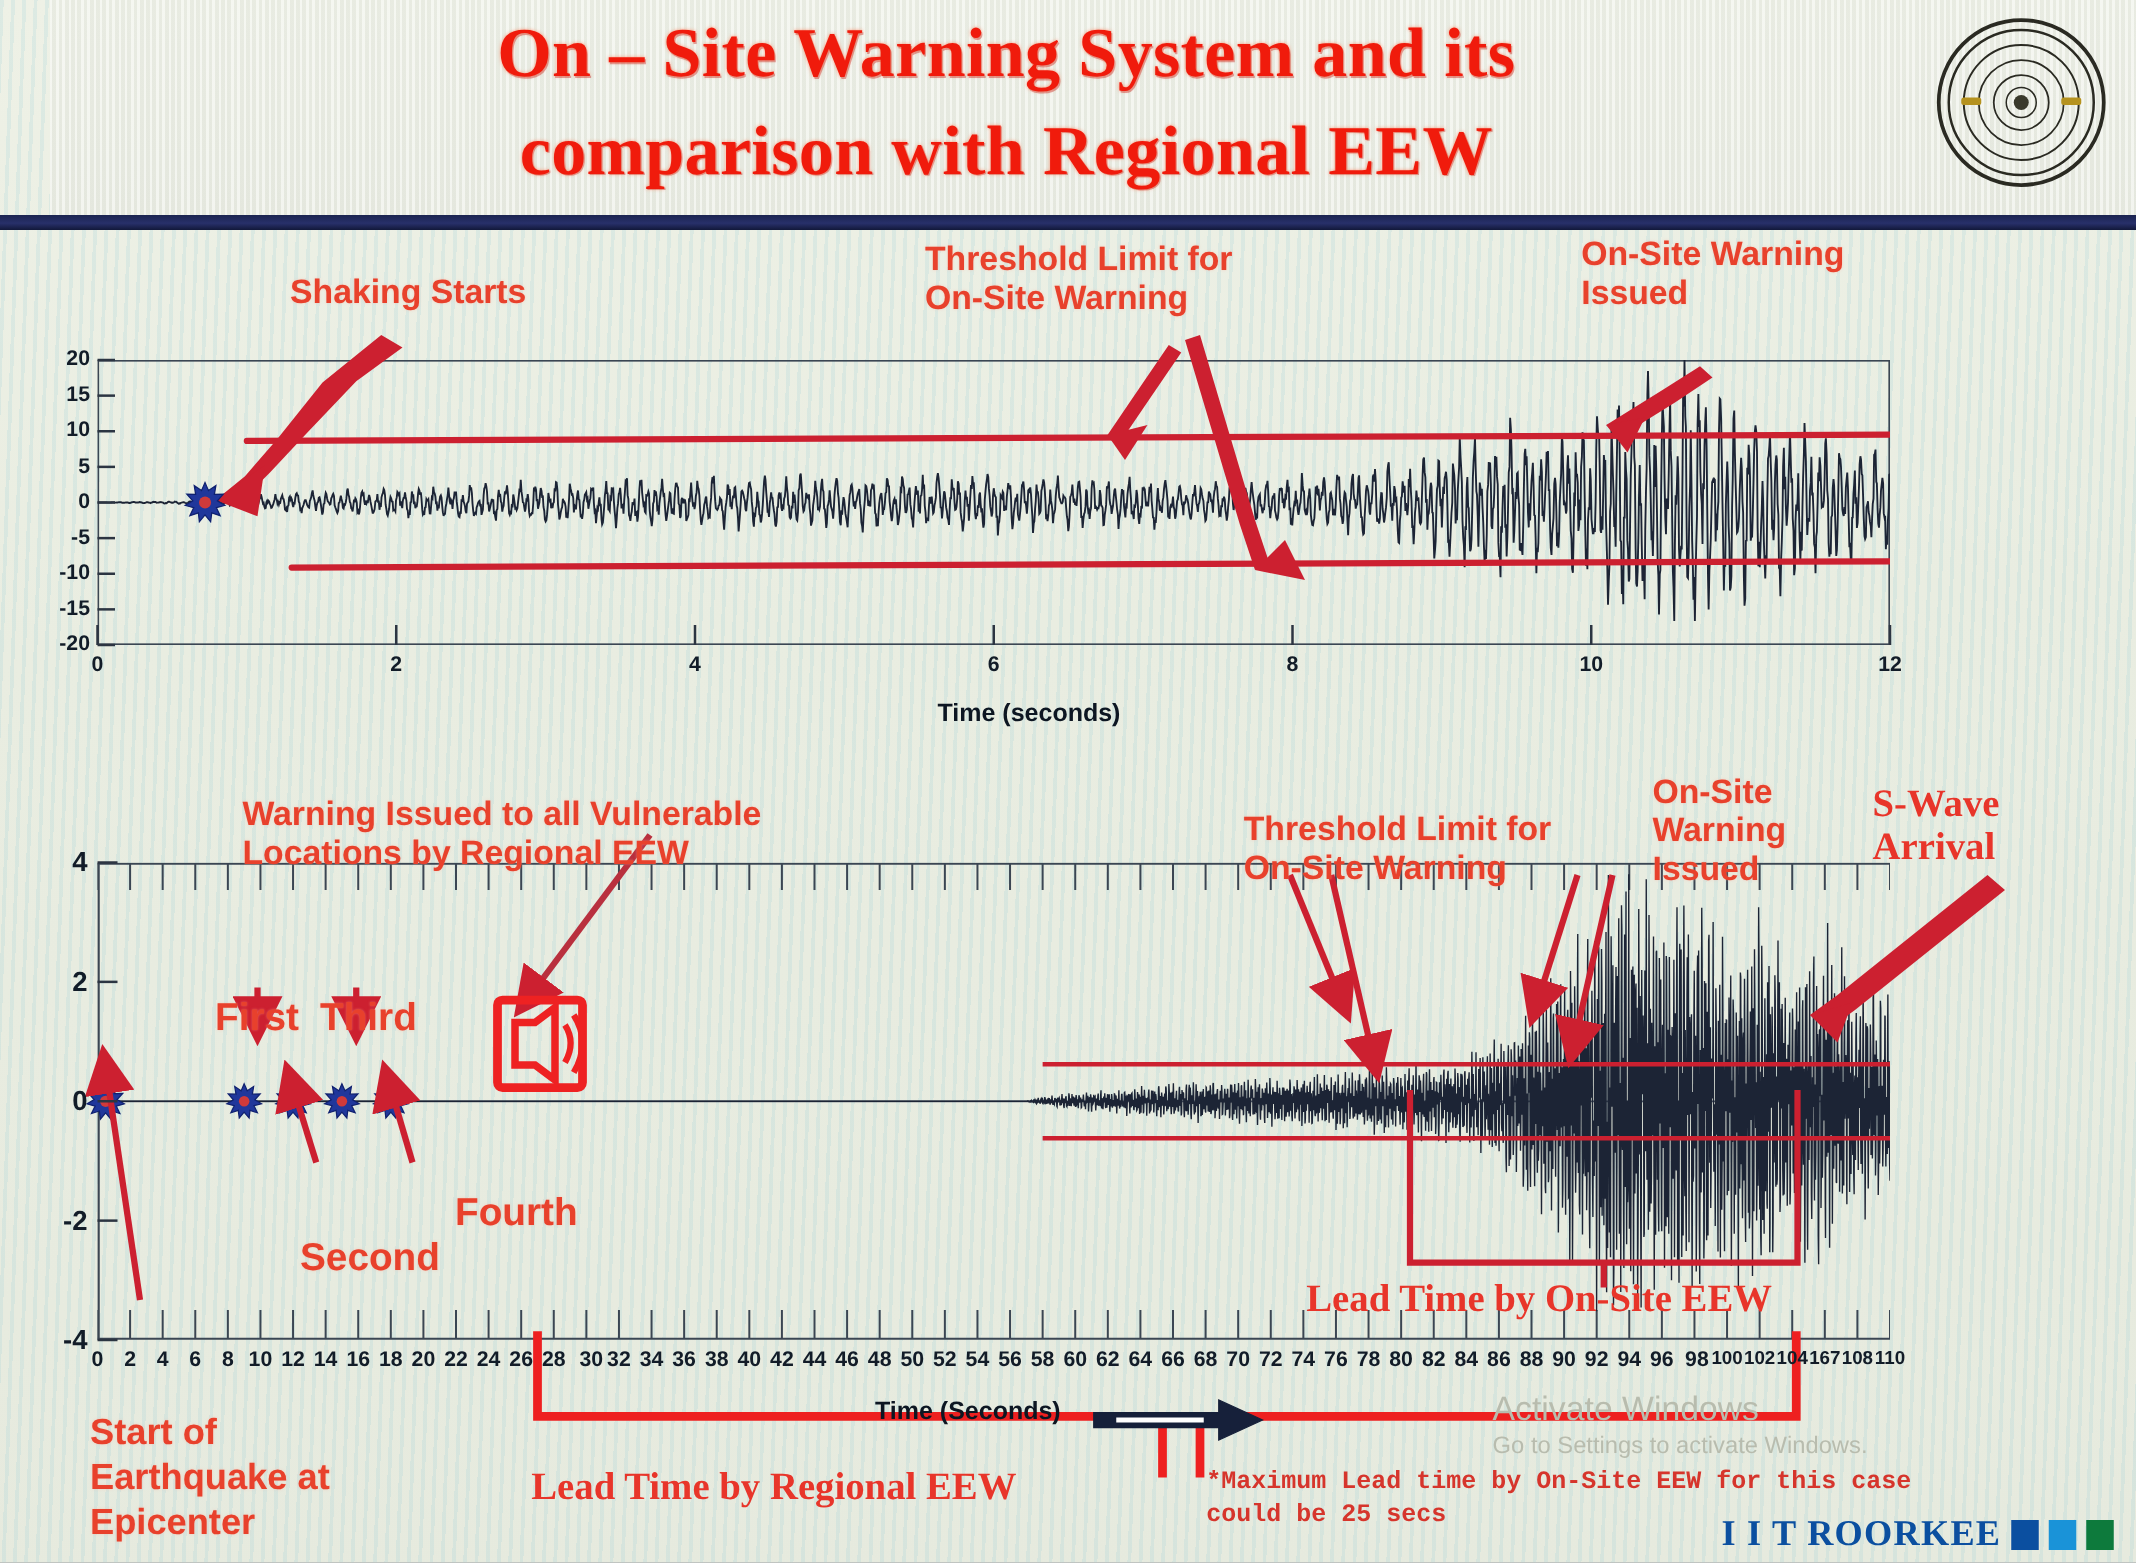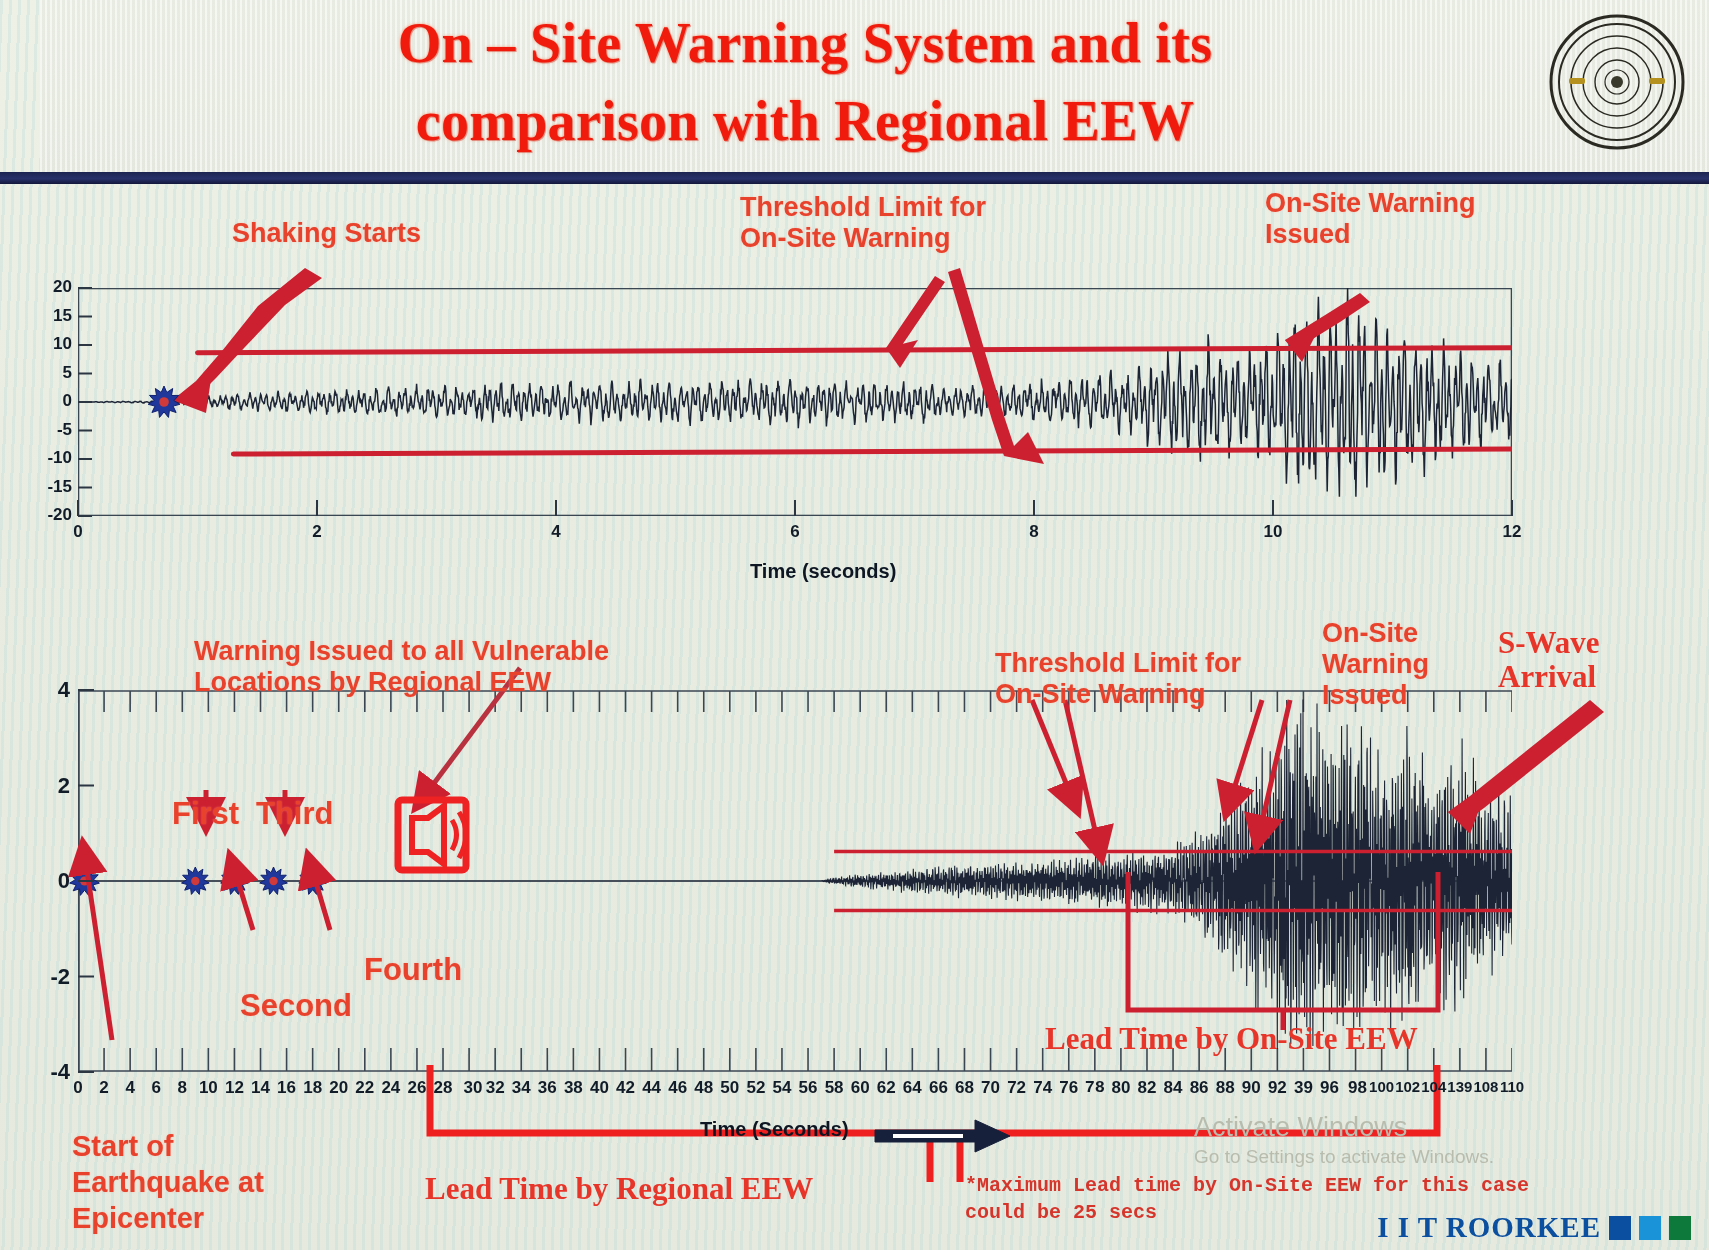--- a/index.html
+++ b/index.html
@@ -497,35 +497,35 @@
       <div class="xlabel xlabel-sm" style="left: 812.109px; top: 1078px; width: 44px; font-size: 17px;">58</div>
       <div class="xlabel xlabel-sm" style="left: 838.182px; top: 1078px; width: 44px; font-size: 17px;">60</div>
       <div class="xlabel xlabel-sm" style="left: 864.255px; top: 1078px; width: 44px; font-size: 17px;">62</div>
       <div class="xlabel xlabel-sm" style="left: 890.327px; top: 1078px; width: 44px; font-size: 17px;">64</div>
       <div class="xlabel xlabel-sm" style="left: 916.4px; top: 1078px; width: 44px; font-size: 17px;">66</div>
       <div class="xlabel xlabel-sm" style="left: 942.473px; top: 1078px; width: 44px; font-size: 17px;">68</div>
       <div class="xlabel xlabel-sm" style="left: 968.545px; top: 1078px; width: 44px; font-size: 17px;">70</div>
       <div class="xlabel xlabel-sm" style="left: 994.618px; top: 1078px; width: 44px; font-size: 17px;">72</div>
       <div class="xlabel xlabel-sm" style="left: 1020.69px; top: 1078px; width: 44px; font-size: 17px;">74</div>
       <div class="xlabel xlabel-sm" style="left: 1046.76px; top: 1078px; width: 44px; font-size: 17px;">76</div>
-      <div class="xlabel xlabel-sm" style="left: 1072.84px; top: 1078px; width: 44px; font-size: 17px; font-family: Liberation Mono, monospace;">78</div>
+      <div class="xlabel xlabel-sm" style="left: 1072.84px; top: 1078px; width: 44px; font-size: 17px;">78</div>
       <div class="xlabel xlabel-sm" style="left: 1098.91px; top: 1078px; width: 44px; font-size: 17px;">80</div>
       <div class="xlabel xlabel-sm" style="left: 1124.98px; top: 1078px; width: 44px; font-size: 17px;">82</div>
       <div class="xlabel xlabel-sm" style="left: 1151.05px; top: 1078px; width: 44px; font-size: 17px;">84</div>
       <div class="xlabel xlabel-sm" style="left: 1177.13px; top: 1078px; width: 44px; font-size: 17px;">86</div>
       <div class="xlabel xlabel-sm" style="left: 1203.2px; top: 1078px; width: 44px; font-size: 17px;">88</div>
       <div class="xlabel xlabel-sm" style="left: 1229.27px; top: 1078px; width: 44px; font-size: 17px;">90</div>
       <div class="xlabel xlabel-sm" style="left: 1255.35px; top: 1078px; width: 44px; font-size: 17px;">92</div>
-      <div class="xlabel xlabel-sm" style="left: 1281.42px; top: 1078px; width: 44px; font-size: 17px;">39</div>
+      <div class="xlabel xlabel-sm" style="left: 1281.42px; top: 1078px; width: 44px; font-size: 17px;">94</div>
       <div class="xlabel xlabel-sm" style="left: 1307.49px; top: 1078px; width: 44px; font-size: 17px;">96</div>
       <div class="xlabel xlabel-sm" style="left: 1333.56px; top: 1078px; width: 48px; font-size: 17px;">98</div>
       <div class="xlabel xlabel-sm" style="left: 1359.64px; top: 1078px; width: 44px; font-size: 15px;">100</div>
       <div class="xlabel xlabel-sm" style="left: 1385.71px; top: 1078px; width: 44px; font-size: 15px;">102</div>
       <div class="xlabel xlabel-sm" style="left: 1411.78px; top: 1078px; width: 44px; font-size: 15px;">104</div>
-      <div class="xlabel xlabel-sm" style="left: 1437.85px; top: 1078px; width: 44px; font-size: 15px;">139</div>
+      <div class="xlabel xlabel-sm" style="left: 1437.85px; top: 1078px; width: 44px; font-size: 15px;">167</div>
       <div class="xlabel xlabel-sm" style="left: 1463.93px; top: 1078px; width: 44px; font-size: 15px;">108</div>
       <div class="xlabel xlabel-sm" style="left: 1490px; top: 1078px; width: 44px; font-size: 15px;">110</div>
     </div>
 
   <div class="axis-title" style="left:700px;top:1118px;">Time (Seconds)</div>
 
   <div class="ann" style="left:178px;top:636px;margin-left:16px;">Warning Issued to all Vulnerable
 Locations by Regional EEW</div>
   <div class="ann" style="left:172px;top:798px;font-size:31px;">First</div>
   <div class="ann" style="left:256px;top:798px;font-size:31px;">Third</div>

